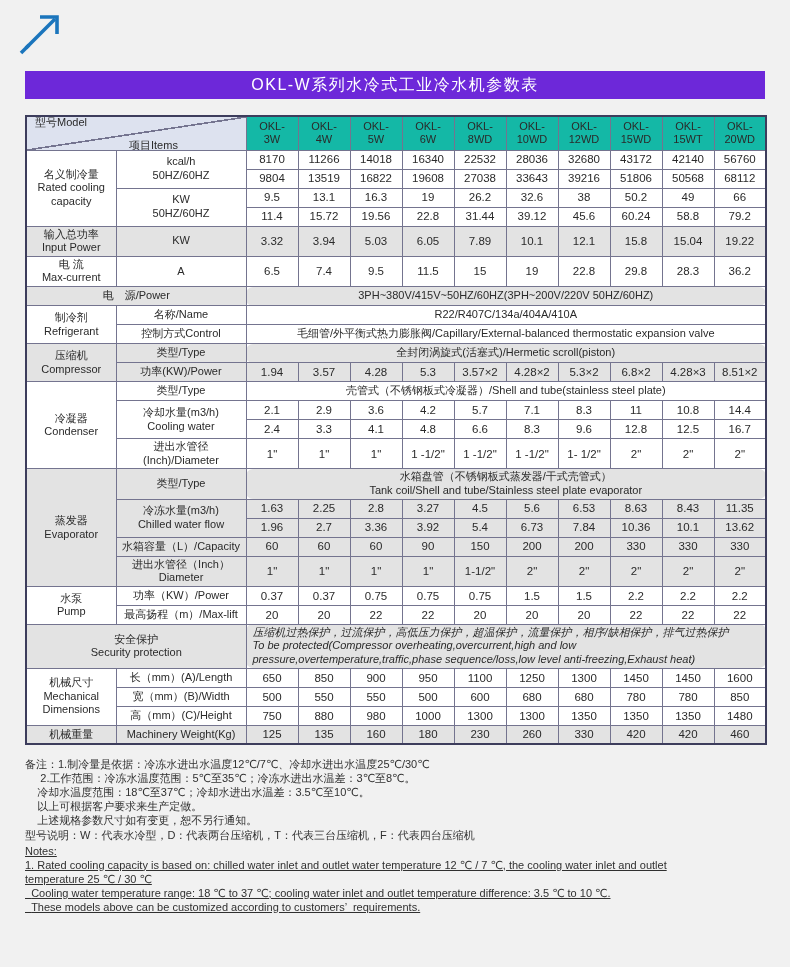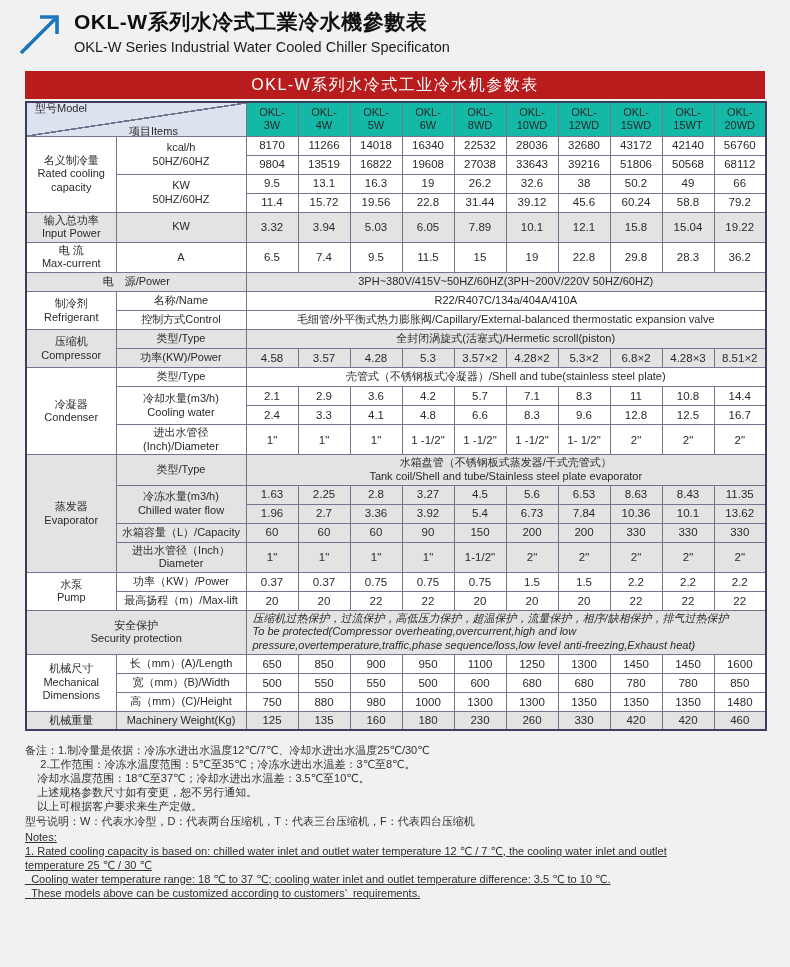--- a/index.html
+++ b/index.html
@@ -9,21 +9,21 @@
     -webkit-font-smoothing:antialiased;
   }
   
   .page-header{display:flex;align-items:flex-start;padding:6px 0 0 16px;}
   .logo{width:52px;height:52px;flex:0 0 52px;}
   .titles{margin-left:6px;}
   .title-zh{font-size:21px;font-weight:700;color:#101010;margin:2px 0 0;letter-spacing:0.5px;}
   .title-en{font-size:14.5px;font-weight:400;color:#1c1c1c;margin:3px 0 0;}
   
   .band{
-    margin:13px 25px 2px;height:28px;line-height:28px;background:#b91c1c;
+    margin:13px 25px 16px;height:28px;line-height:28px;background:#6d28d9;
     color:#fff;text-align:center;font-size:16px;letter-spacing:1.5px;font-weight:400;
   }
   
   table.spec{
     border-collapse:collapse;table-layout:fixed;width:740px;margin:0 25px;
     border:2px solid #3d3d5c;font-size:11px;background:#fff;
   }
   .spec td,.spec th{
     border:1px solid #74748f;text-align:center;vertical-align:middle;
     padding:1px 1px;line-height:1.24;color:#2a2a2a;overflow:hidden;
@@ -39,42 +39,38 @@
       #dde2ef;
   }
   .corner .c-model{position:absolute;left:8px;bottom:20px;font-weight:400;}
   .corner .c-items{position:absolute;left:102px;top:22px;font-weight:400;text-align:center;}
   .mth{background:#14b8a6;font-weight:400;}
   tr.shade td{background:#e3e3e3;}
   tr.sec-top td{border-top:1px solid #52527a;}
   td.group{font-size:11px;}
   td.rlabel{font-size:11px;}
   td.val{font-size:11.5px;}
-  td.merged{font-size:11px;}
+  td.merged{font-size:11px;border-radius:7px;}
   td.merged.left{text-align:left;padding-left:6px;font-style:italic;}
   .pre{white-space:pre-line;}
   
   .notes{margin:12px 0 0 25px;font-size:11px;line-height:1.28;color:#303030;}
   .note-line{white-space:pre-wrap;}
 </style>
 </head>
 <body>
 
 <div class="page-header">
   <div class="logo">
     <svg viewBox="0 0 52 52" width="52" height="52">
       <path d="M5 47 L13 39" fill="none" stroke="#1b75bc" stroke-width="3.6"></path>
       <path d="M10 42 L39 13" fill="none" stroke="#1b75bc" stroke-width="3.6"></path>
       <path d="M24 11 L41 11 L41 28" fill="none" stroke="#1b75bc" stroke-width="3.6"></path>
     </svg>
   </div>
-  <div class="titles">
-    <div class="title-zh">OKL-W系列水冷式工業冷水機參數表</div>
-    <div class="title-en">OKL-W Series Industrial Water Cooled Chiller Specificaton</div>
-  </div>
 </div>
 
 <div class="band">OKL-W系列水冷式工业冷水机参数表</div>
 
 <table class="spec">
   <colgroup id="spec-cols">
       <col style="width: 90px;">
       <col style="width: 130px;">
       <col style="width: 52px;">
       <col style="width: 52px;">
@@ -236,21 +232,21 @@
         <td colspan="10" class="merged pre">毛细管/外平衡式热力膨胀阀/Capillary/External-balanced thermostatic expansion valve</td>
       </tr>
       <tr class="shade sec-top">
         <td rowspan="2" class="group pre">压缩机
 Compressor</td>
         <td class="rlabel pre">类型/Type</td>
         <td colspan="10" class="merged pre">全封闭涡旋式(活塞式)/Hermetic scroll(piston)</td>
       </tr>
       <tr class="shade">
         <td class="rlabel pre">功率(KW)/Power</td>
-        <td class="val">4.58</td>
+        <td class="val">1.94</td>
         <td class="val">3.57</td>
         <td class="val">4.28</td>
         <td class="val">5.3</td>
         <td class="val">3.57×2</td>
         <td class="val">4.28×2</td>
         <td class="val">5.3×2</td>
         <td class="val">6.8×2</td>
         <td class="val">4.28×3</td>
         <td class="val">8.51×2</td>
       </tr>
@@ -451,22 +447,22 @@
         <td class="val">420</td>
         <td class="val">460</td>
       </tr>
     </tbody>
 </table>
 
 <div class="notes" id="notes-cn">
     <div class="note-line">备注：1.制冷量是依据：冷冻水进出水温度12℃/7℃、冷却水进出水温度25℃/30℃</div>
     <div class="note-line">     2.工作范围：冷冻水温度范围：5℃至35℃；冷冻水进出水温差：3℃至8℃。</div>
     <div class="note-line">    冷却水温度范围：18℃至37℃；冷却水进出水温差：3.5℃至10℃。</div>
+    <div class="note-line">    以上可根据客户要求来生产定做。</div>
     <div class="note-line">    上述规格参数尺寸如有变更，恕不另行通知。</div>
-    <div class="note-line">    以上可根据客户要求来生产定做。</div>
     <div class="note-line">型号说明：W：代表水冷型，D：代表两台压缩机，T：代表三台压缩机，F：代表四台压缩机</div>
   </div>
 <div class="notes" id="notes-en" style="margin-top:2px;text-decoration:underline;">
     <div class="note-line">Notes:</div>
     <div class="note-line">1. Rated cooling capacity is based on: chilled water inlet and outlet water temperature 12 ℃ / 7 ℃, the cooling water inlet and outlet</div>
     <div class="note-line">temperature 25 ℃ / 30 ℃</div>
     <div class="note-line">  Cooling water temperature range: 18 ℃ to 37 ℃; cooling water inlet and outlet temperature difference: 3.5 ℃ to 10 ℃.</div>
     <div class="note-line">  These models above can be customized according to customers’  requirements.</div>
   </div>
 

